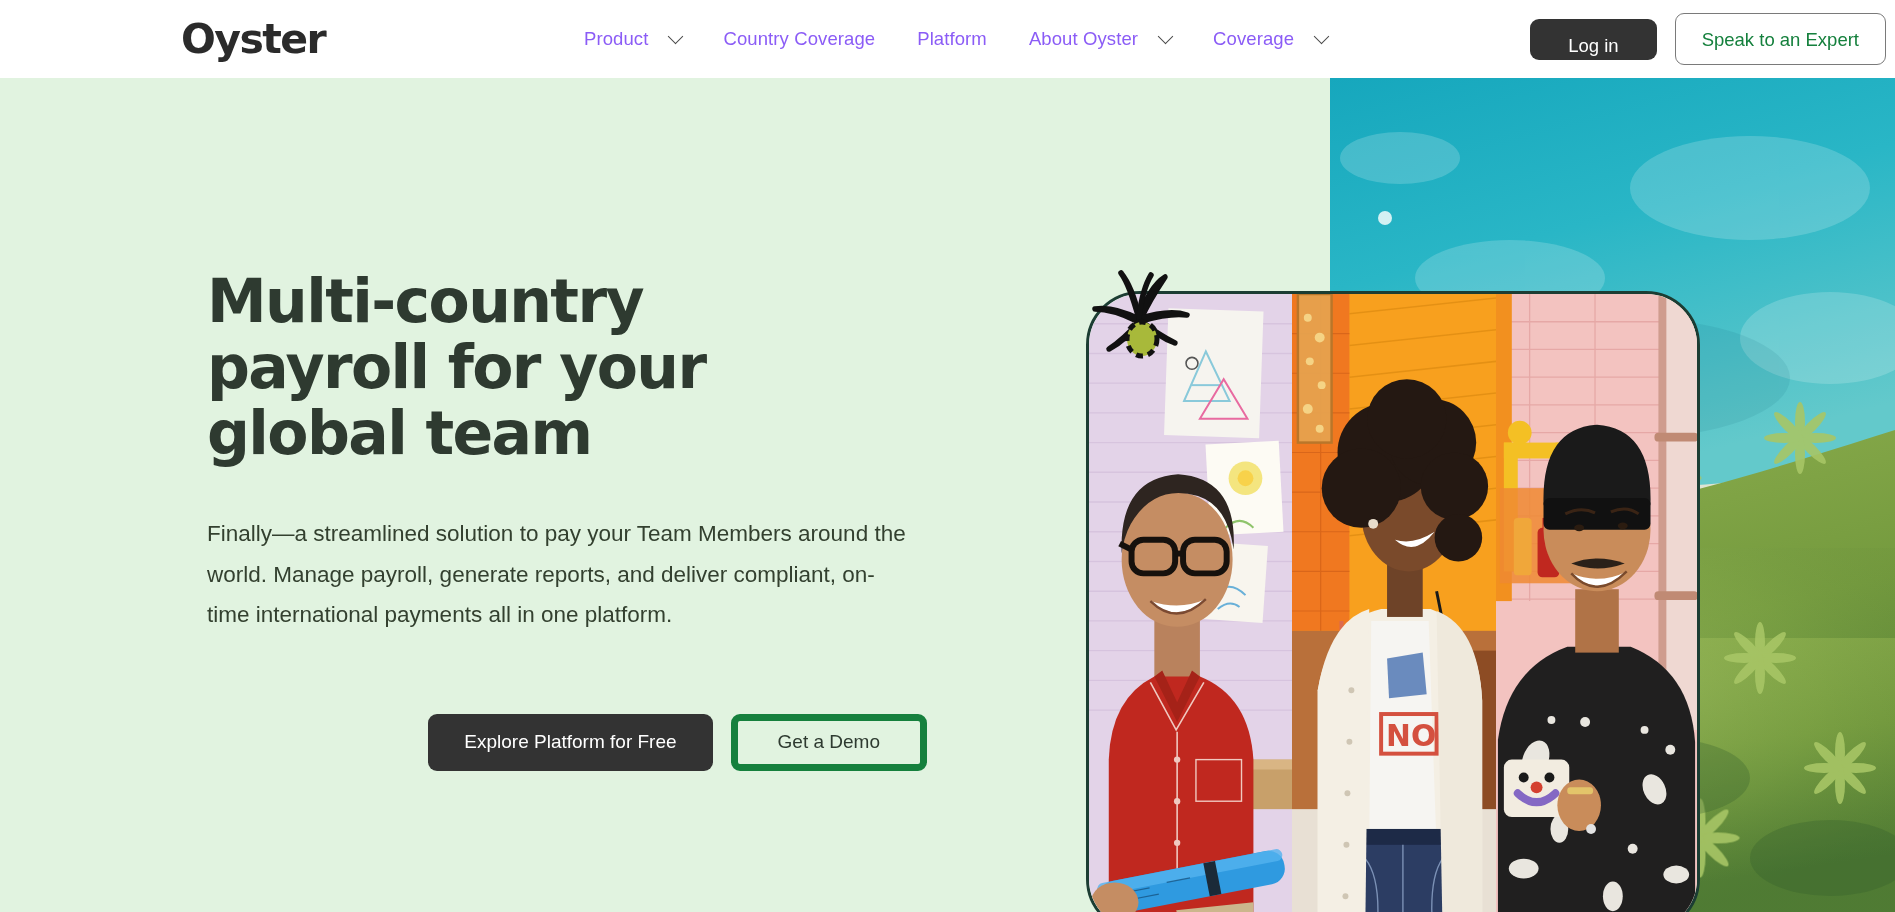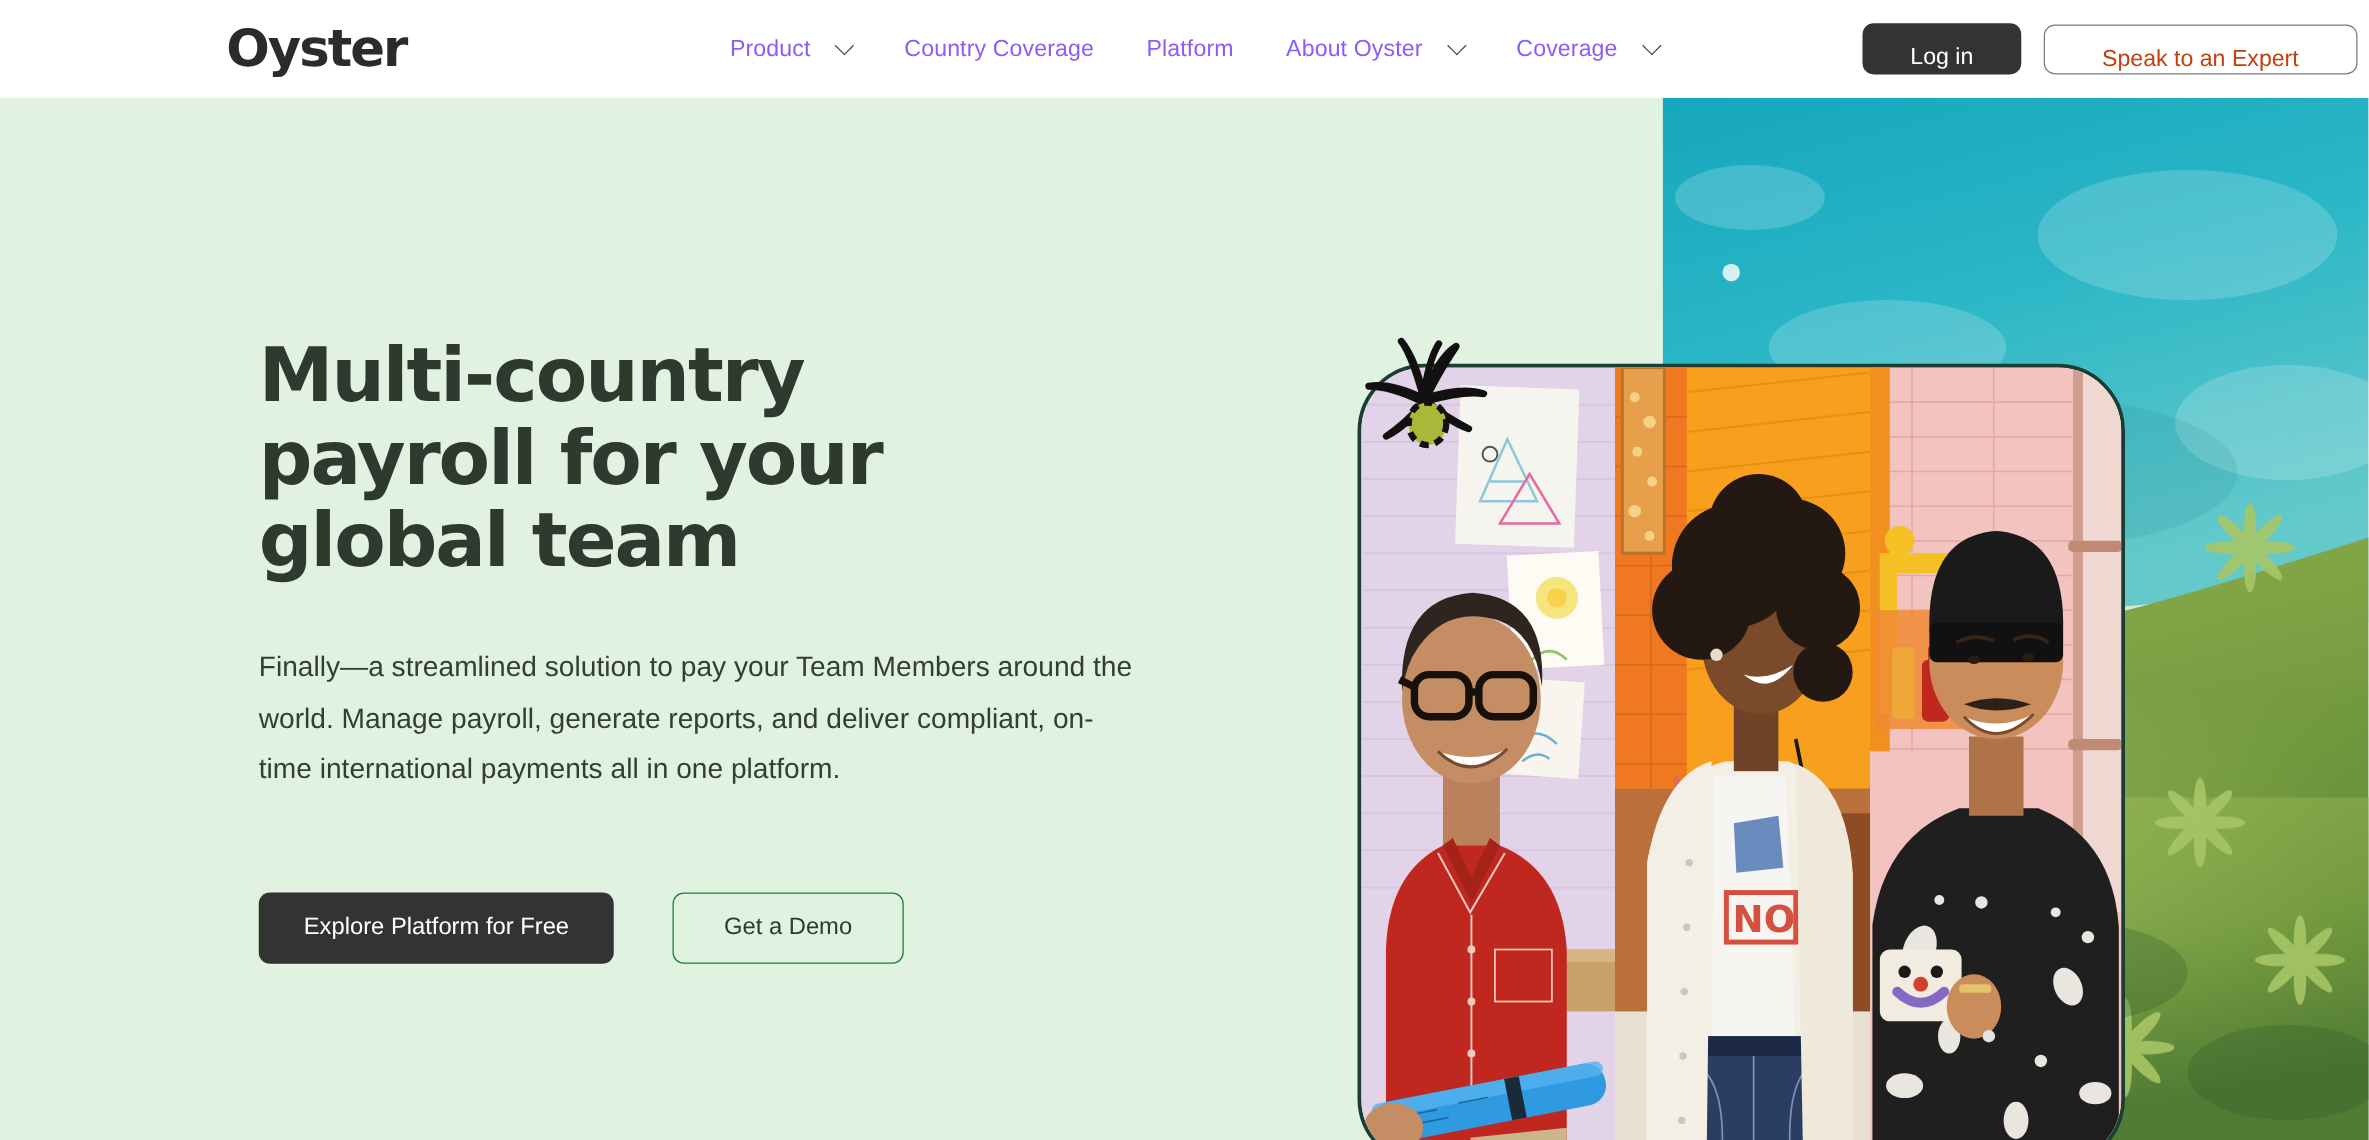--- a/index.html
+++ b/index.html
@@ -96,26 +96,26 @@
     padding: 0 38px;
     height: 41px;
     line-height: 53px;
     cursor: pointer;
     font-family: "Liberation Sans", sans-serif;
     white-space: nowrap;
   }
 
   .btn-expert {
     background: #ffffff;
-    color: #c2410c;
+    color: #15803d;
     font-size: 18.5px;
     border: 1px solid #7a7a7a;
     border-radius: 9px;
-    padding: 0 46px;
-    height: 40px;
+    padding: 0 26px;
+    height: 52px;
     line-height: 51px;
     cursor: pointer;
     font-family: "Liberation Sans", sans-serif;
     white-space: nowrap;
   }
 
   
   .hero {
     position: absolute;
     top: 78px; left: 0;
@@ -160,41 +160,42 @@
     font-size: 22.5px;
     line-height: 40.5px;
     color: #33402f;
     margin: 0 0 78px 0;
     max-width: 710px;
   }
 
   .cta-row {
     display: flex;
     align-items: center;
-    gap: 47px;
+    gap: 18px;
+    justify-content: flex-end;
   }
 
   .btn-primary {
     background: #333333;
     color: #ffffff;
     font-size: 19px;
     border: none;
     border-radius: 9px;
     height: 57px;
     padding: 0 36px;
     cursor: pointer;
     font-family: "Liberation Sans", sans-serif;
     white-space: nowrap;
   }
 
   .btn-secondary {
     background: transparent;
     color: #2e3a30;
     font-size: 19px;
-    border: 1px solid #15803d;
+    border: 7px solid #15803d;
     border-radius: 9px;
     height: 57px;
     padding: 0 40px;
     cursor: pointer;
     font-family: "Liberation Sans", sans-serif;
     white-space: nowrap;
   }
 
   
   .hero-card {

